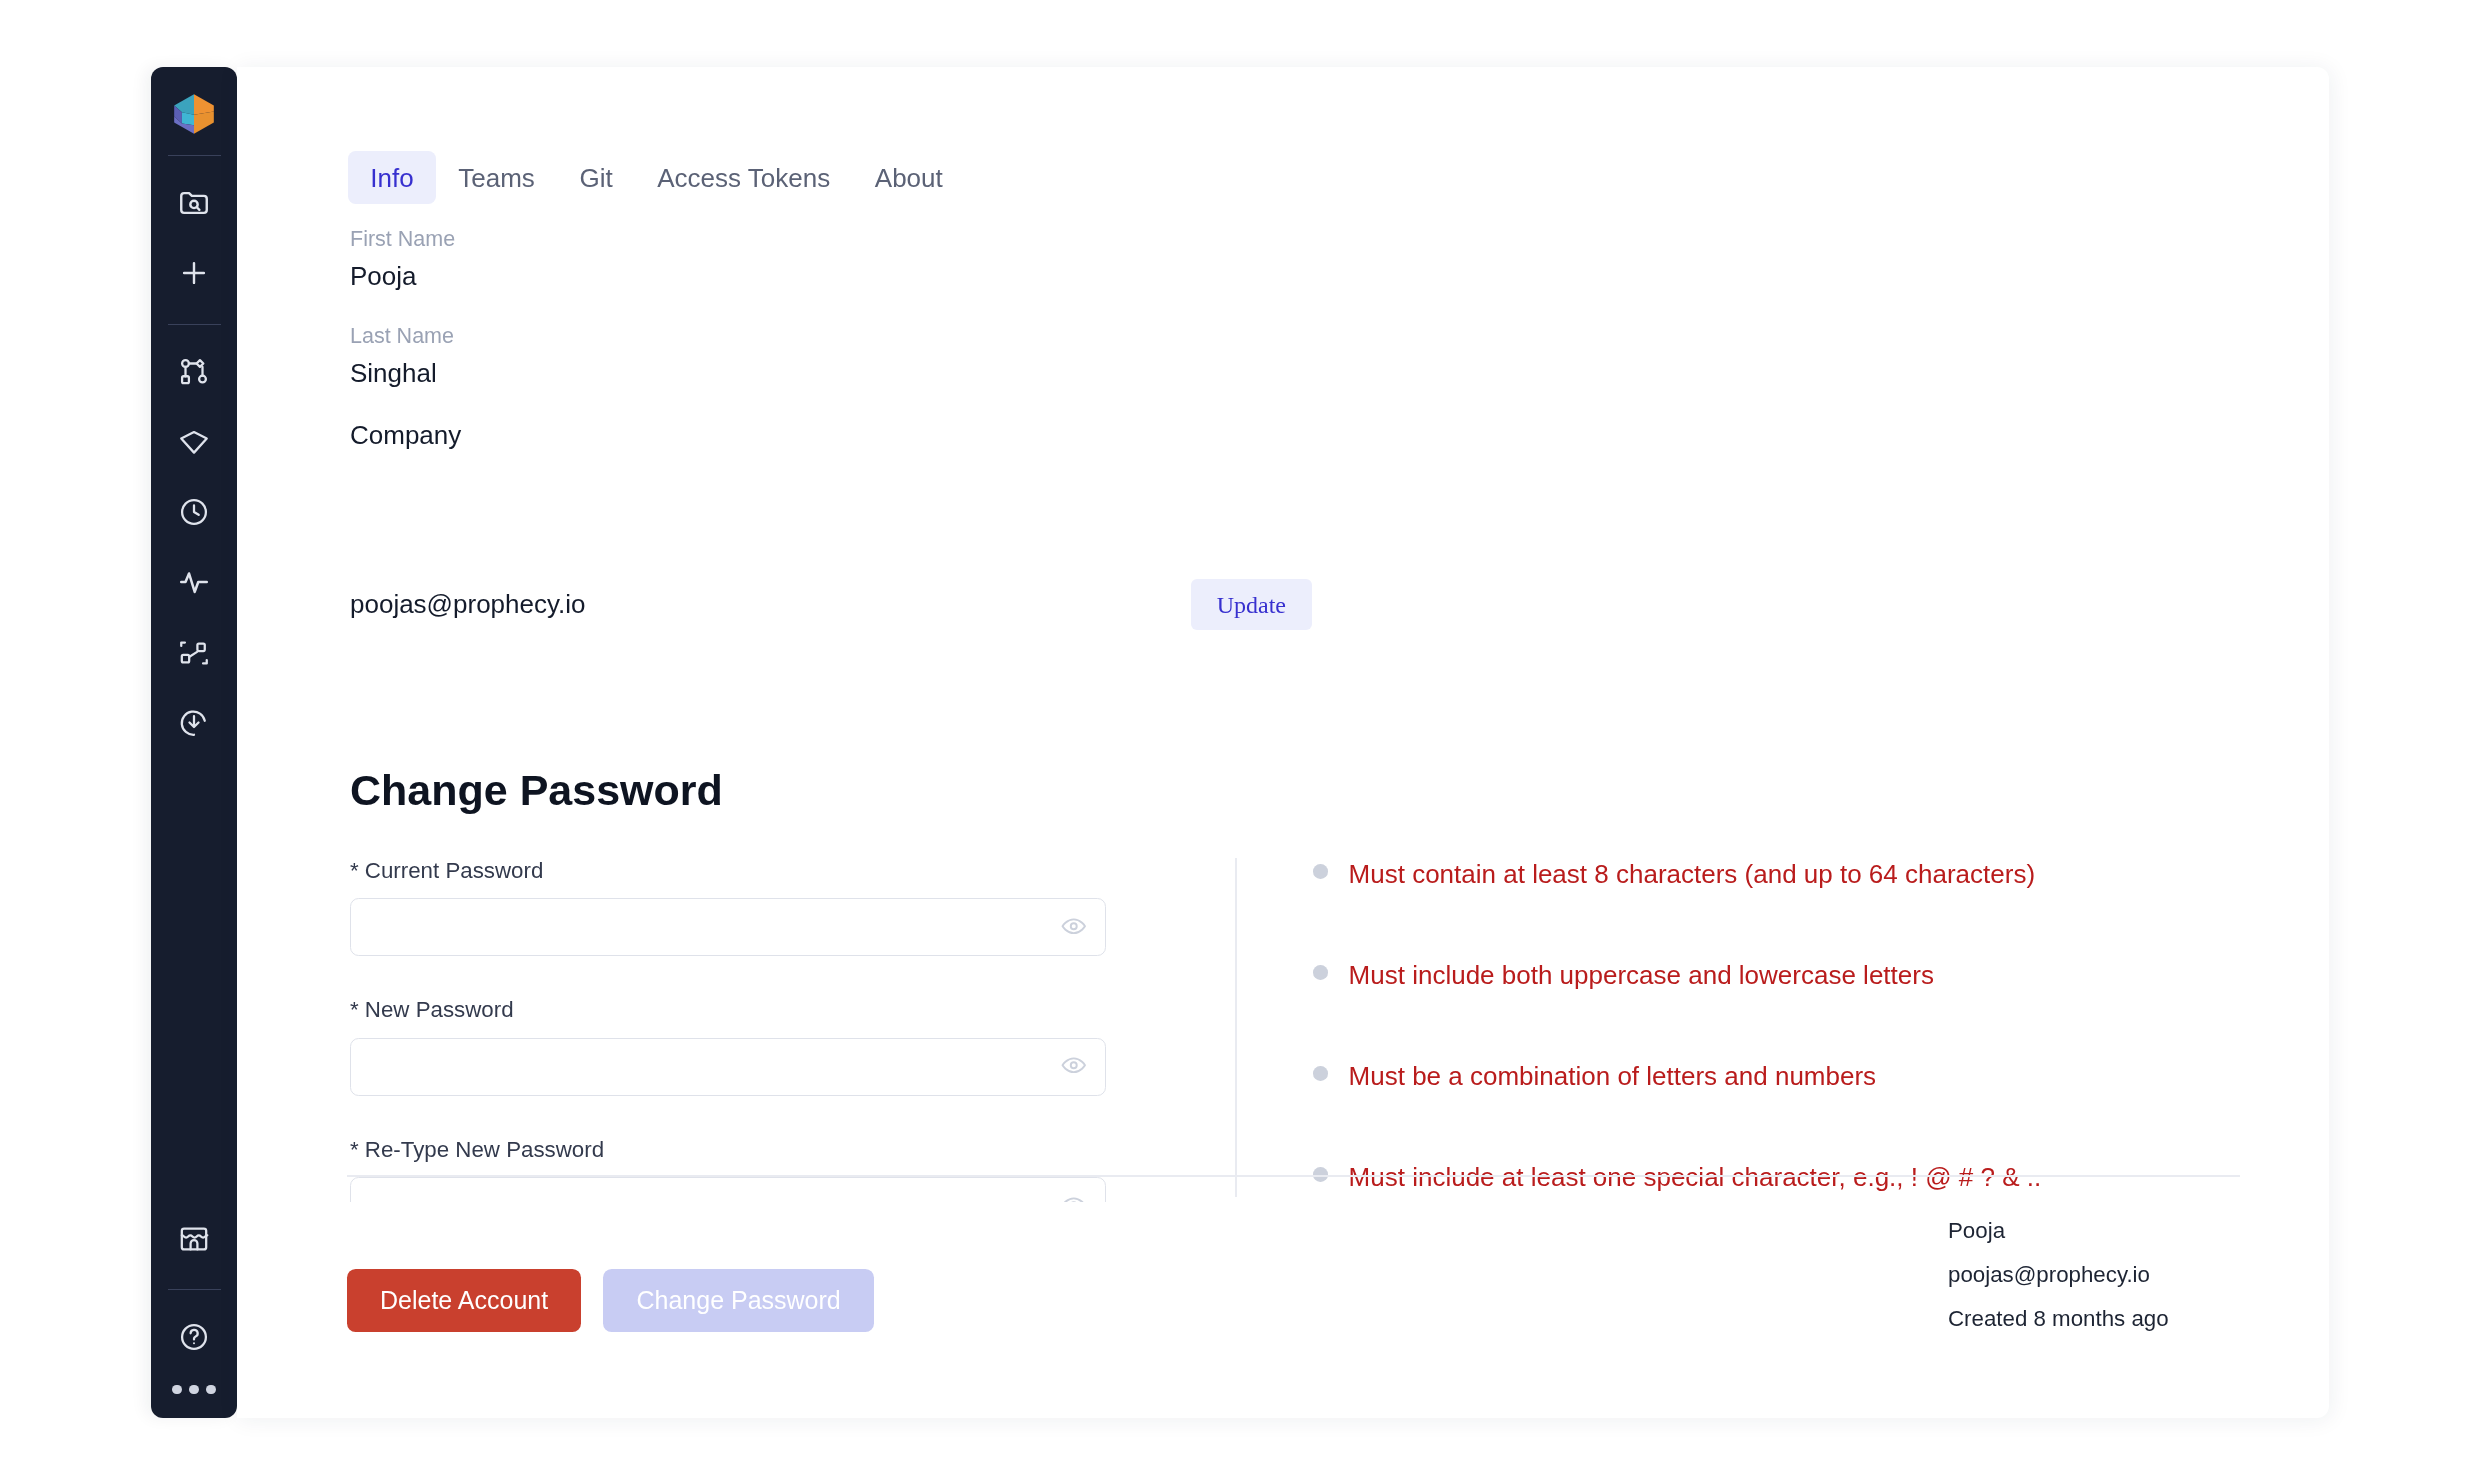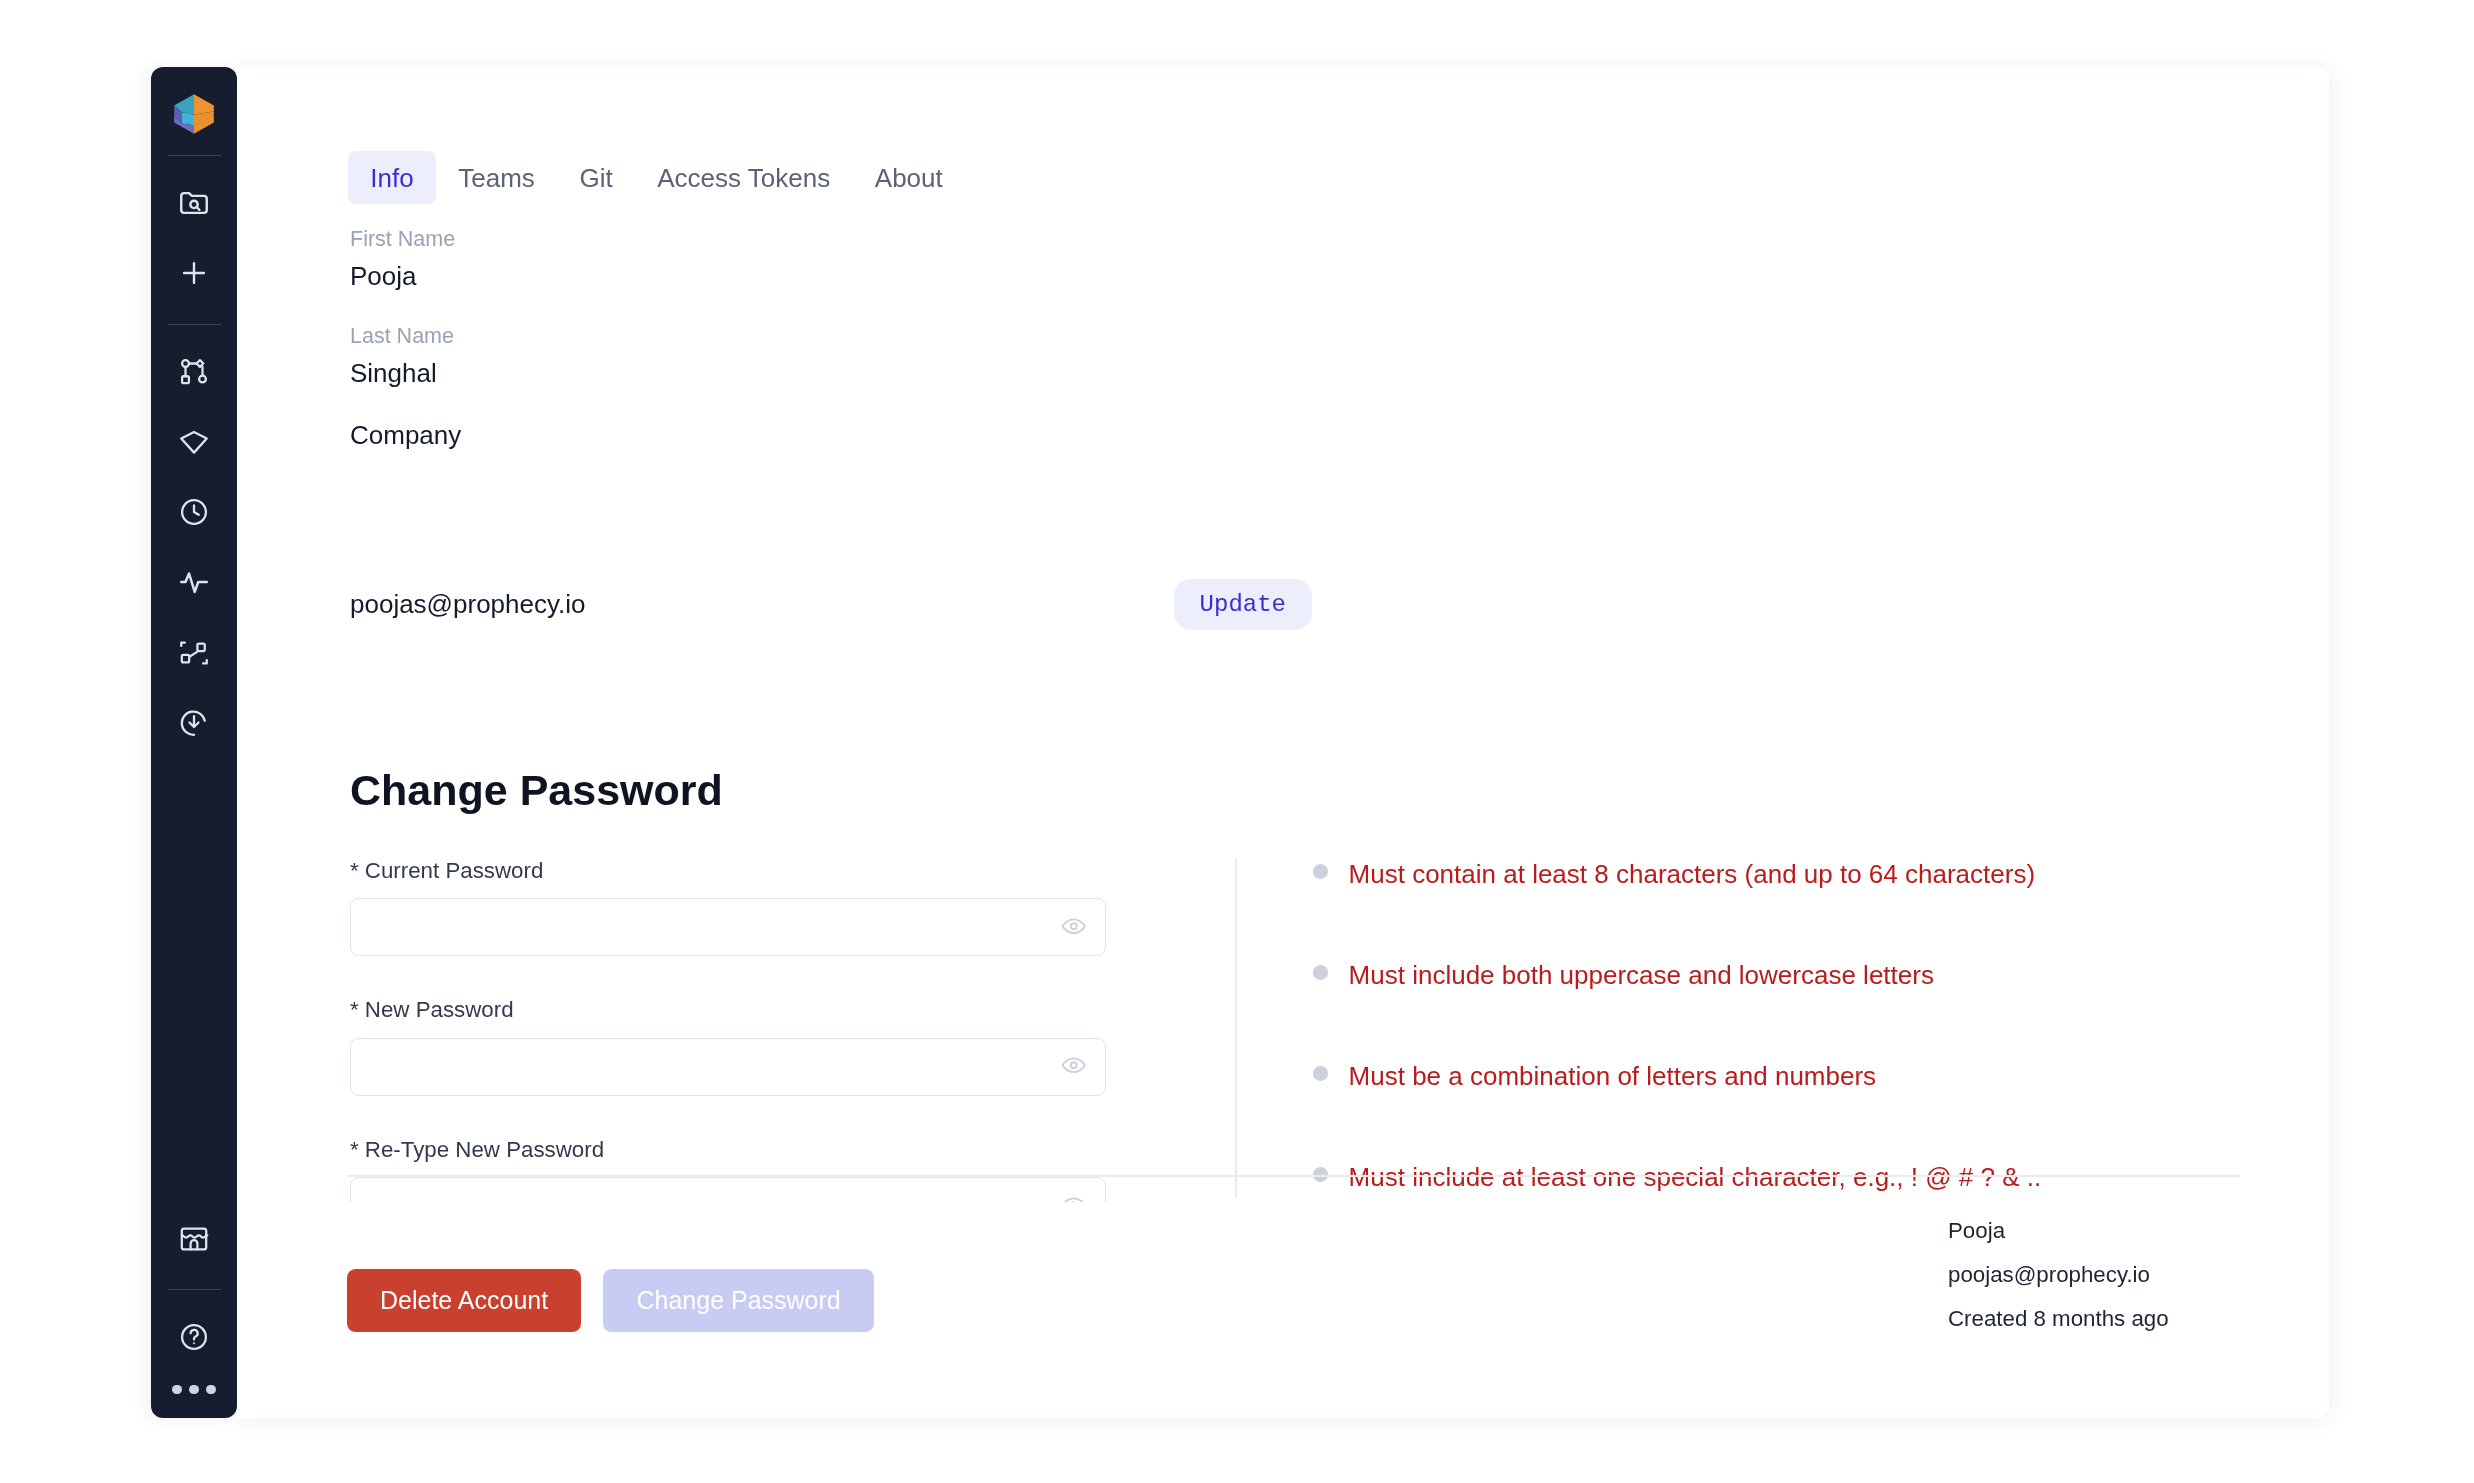--- a/index.html
+++ b/index.html
@@ -57,22 +57,22 @@
   .f-label { font-size: 21.5px; color: #9aa2b4; margin-bottom: 8.6px; line-height: 1.2; }
   .f-value { font-size: 26px; color: #141b2b; margin-bottom: 31px; line-height: 1.2; }
 
   .email-row {
     position: absolute; left: 103px; top: 512px;
     width: 962px; display: flex; align-items: center; justify-content: space-between;
   }
   .email-text { font-size: 26px; color: #141b2b; line-height: 1.2; }
   .update-btn {
     background: #eceefc; color: #3730cf; border: none;
-    font-size: 24px; font-family: Liberation Mono, monospace;
-    padding: 13.7px 26px; border-radius: 17px; cursor: pointer; line-height: 1;
+    font-size: 24px; font-family: Liberation Serif, serif;
+    padding: 13.7px 26px; border-radius: 6px; cursor: pointer; line-height: 1;
   }
 
   .section-title {
     position: absolute; left: 103px; top: 698px;
     font-size: 43px; font-weight: bold; color: #0e1421; line-height: 1.2;
   }
 
   
   .pw-form { position: absolute; left: 103px; top: 791px; width: 911px;
              height: 344px; overflow: hidden; }

